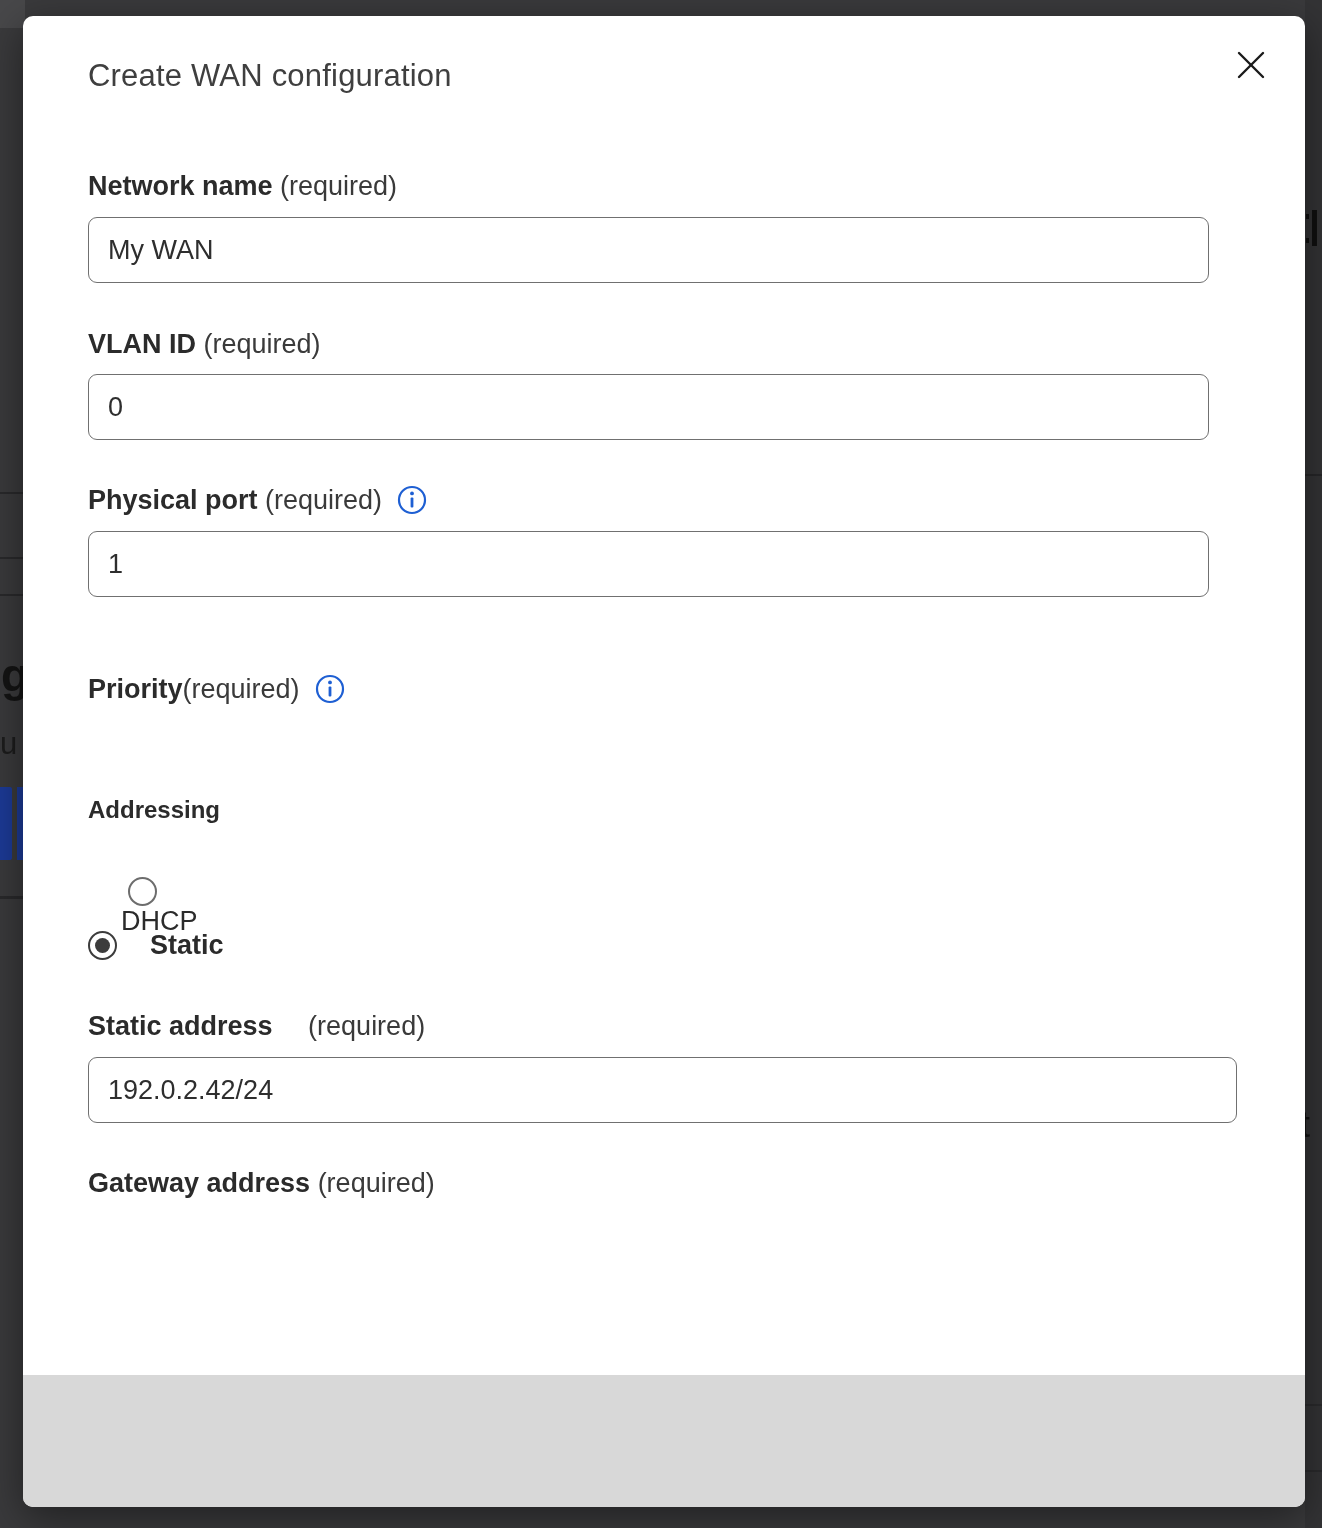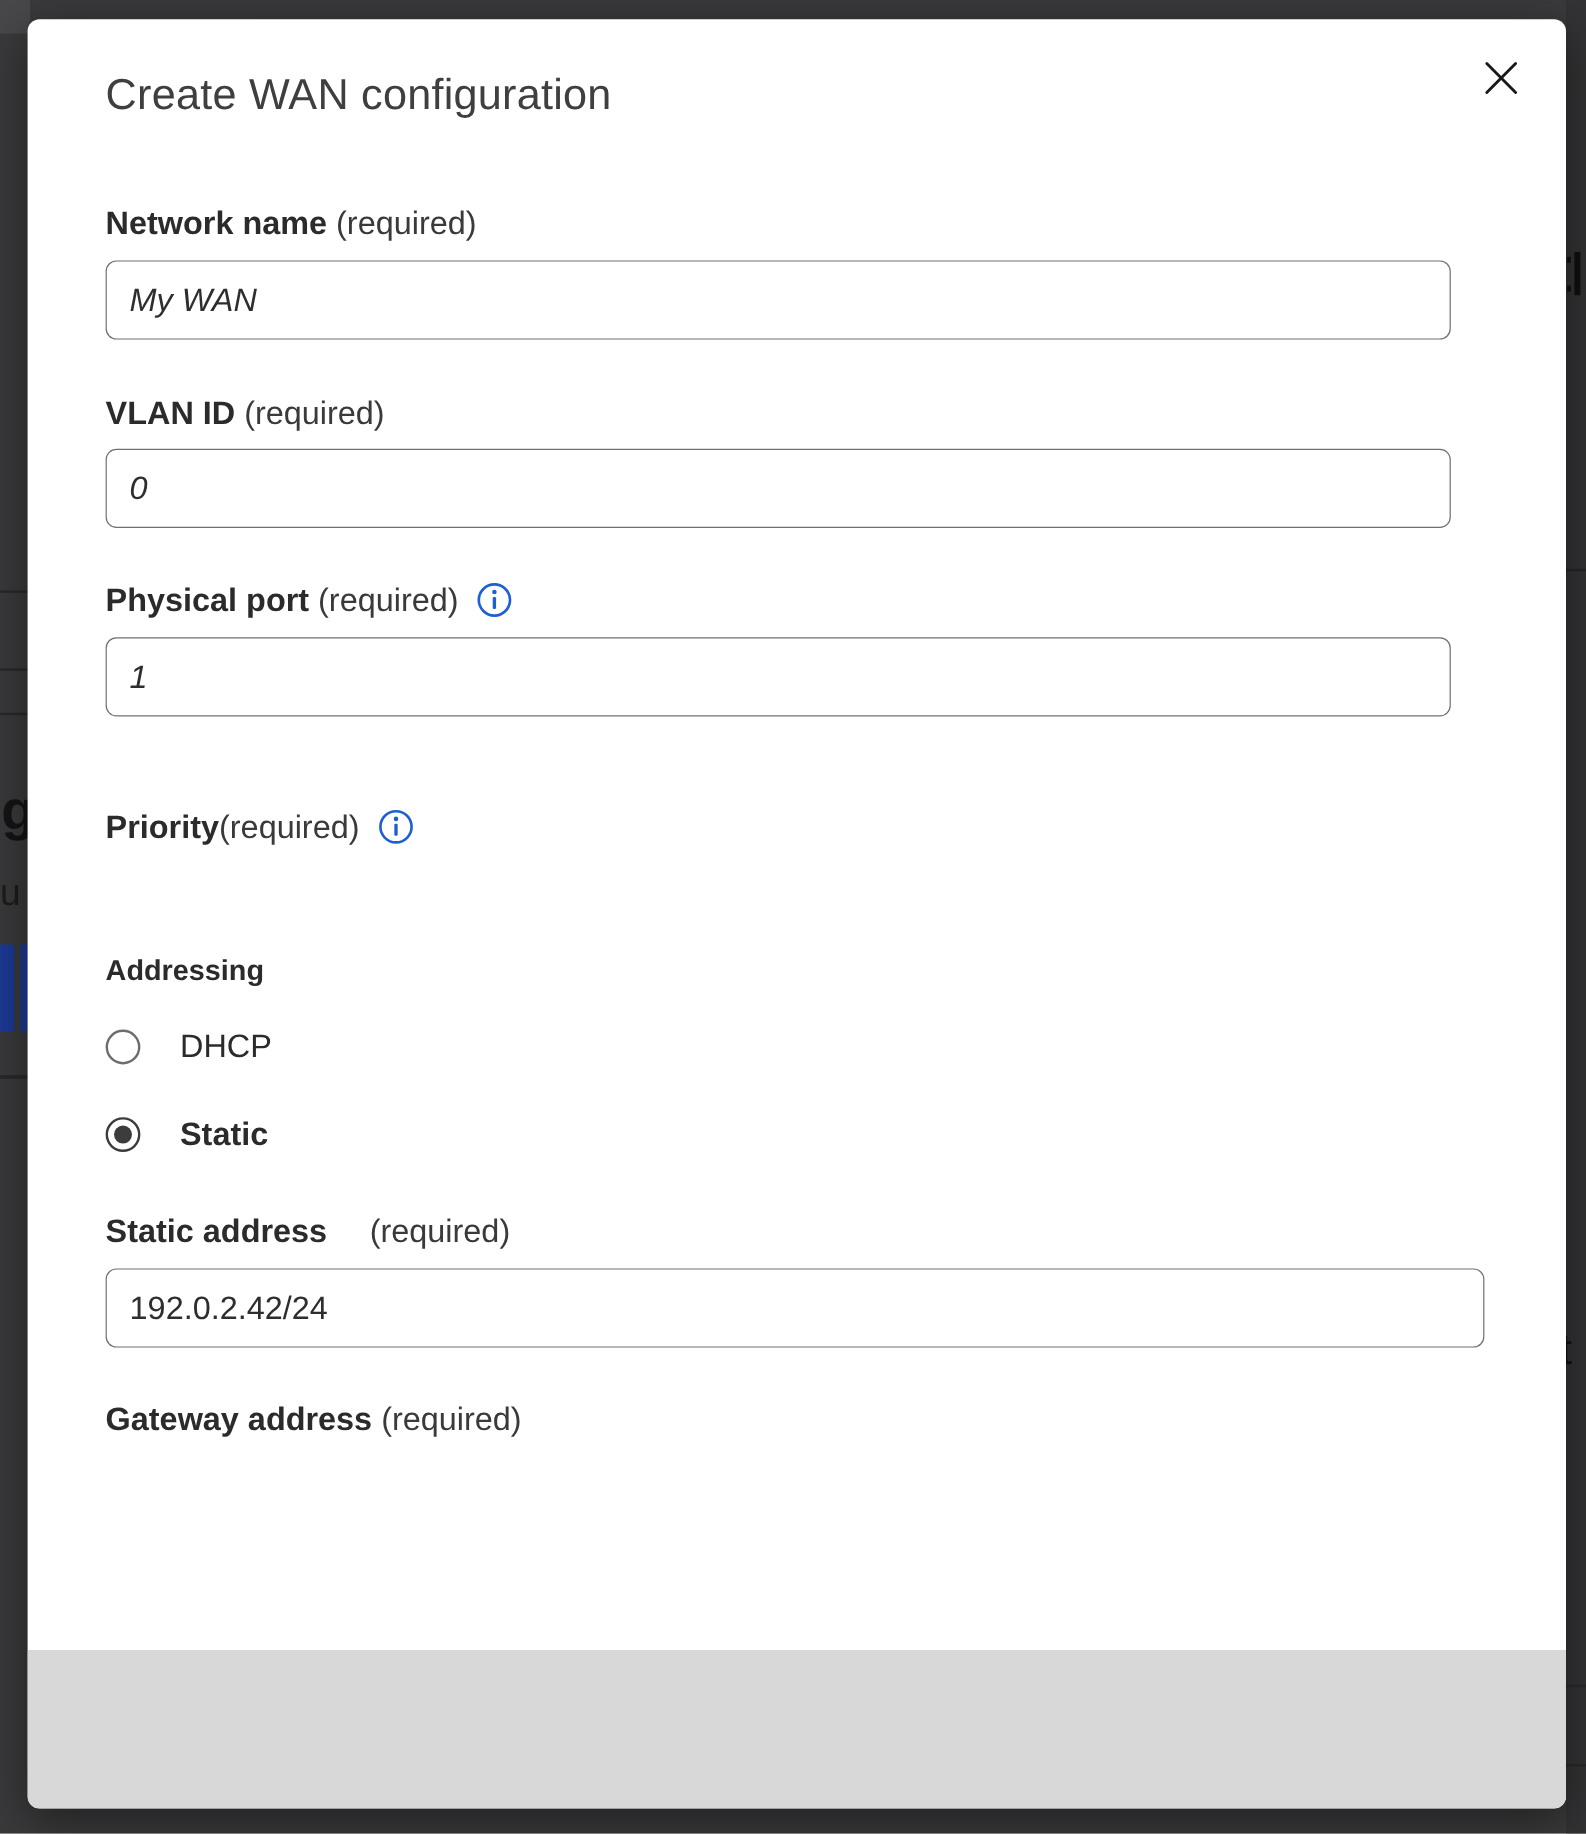--- a/index.html
+++ b/index.html
@@ -34,21 +34,21 @@
   
   .modal {
     position:absolute; z-index:10;
     left:23px; top:16px; width:1282px; height:1491px;
     background:#ffffff; border-radius:10px;
     box-shadow:0 10px 40px rgba(0,0,0,.45);
     overflow:hidden;
   }
   .modal-title {
     position:absolute; left:65px; top:42px;
-    font-size:36px; font-weight:400; color:#3f3f3f; letter-spacing:.2px;
+    font-size:31px; font-weight:400; color:#3f3f3f; letter-spacing:.2px;
   }
   .close-btn {
     position:absolute; left:1206px; top:28px; width:44px; height:44px;
     background:none; border:none; cursor:pointer;
     display:flex; align-items:center; justify-content:center;
   }
 
   .field-label {
     position:absolute; left:65px; height:36px;
     display:flex; align-items:center;
@@ -58,39 +58,39 @@
   .field-label .req { font-weight:400; color:#3a3a3a; white-space:pre; }
   .info-icon { margin-left:15px; display:inline-flex; cursor:pointer; }
 
   .tinput {
     position:absolute; left:65px; height:66px;
     border:1.5px solid #707070; border-radius:9px;
     font-family:"Liberation Sans", sans-serif;
     font-size:27px; color:#2e2e2e; padding:0 19px;
     background:#fff; outline:none;
   }
-  .w-narrow { width:1121px;font-style:italic; }
+  .w-narrow { width:1121px; }
   .w-wide { width:1149px; }
 
   .lab-network { top:152px; }  .in-network { top:201px; }
   .lab-vlan    { top:310px; }  .in-vlan    { top:358px; }
   .lab-port    { top:466px; }  .in-port    { top:515px; }
   .lab-priority{ top:655px; }  .in-priority{ top:672px; }
   .lab-static  { top:992px;gap:28px; }  .in-static  { top:1041px; }
   .lab-gateway { top:1149px; }
 
   .section-heading {
     position:absolute; left:65px; top:780px;
     font-size:24px; font-weight:700; color:#2b2b2b;
   }
   .radio-row {
     position:absolute; left:65px; height:30px;
     display:flex; align-items:center; cursor:pointer;
   }
-  .row-dhcp { top:841px; }
+  .row-dhcp { top:861px;flex-direction:column; }
   .row-static { top:914px; }
   .radio-circle {
     width:29px; height:29px; border-radius:50%;
     border:2px solid #6d6d6d; background:#fff;
     display:flex; align-items:center; justify-content:center;
     flex:0 0 auto;
   }
   .radio-row.selected .radio-circle { border-color:#3c3c3c; }
   .radio-dot { width:15px; height:15px; border-radius:50%; background:#3c3c3c; display:none; }
   .radio-row.selected .radio-dot { display:block; }

